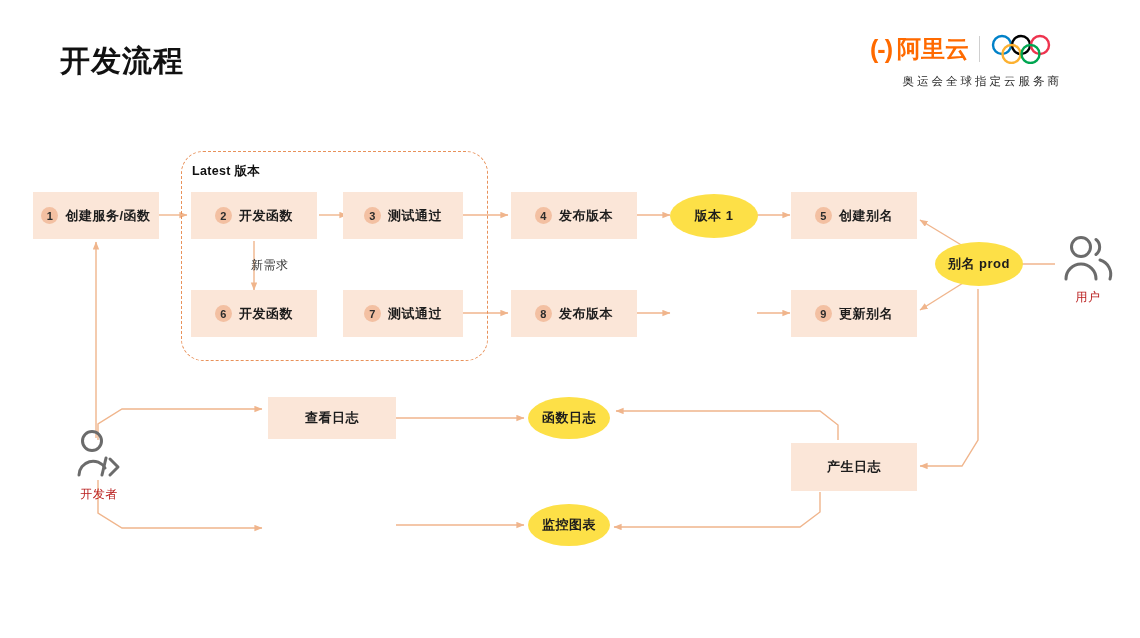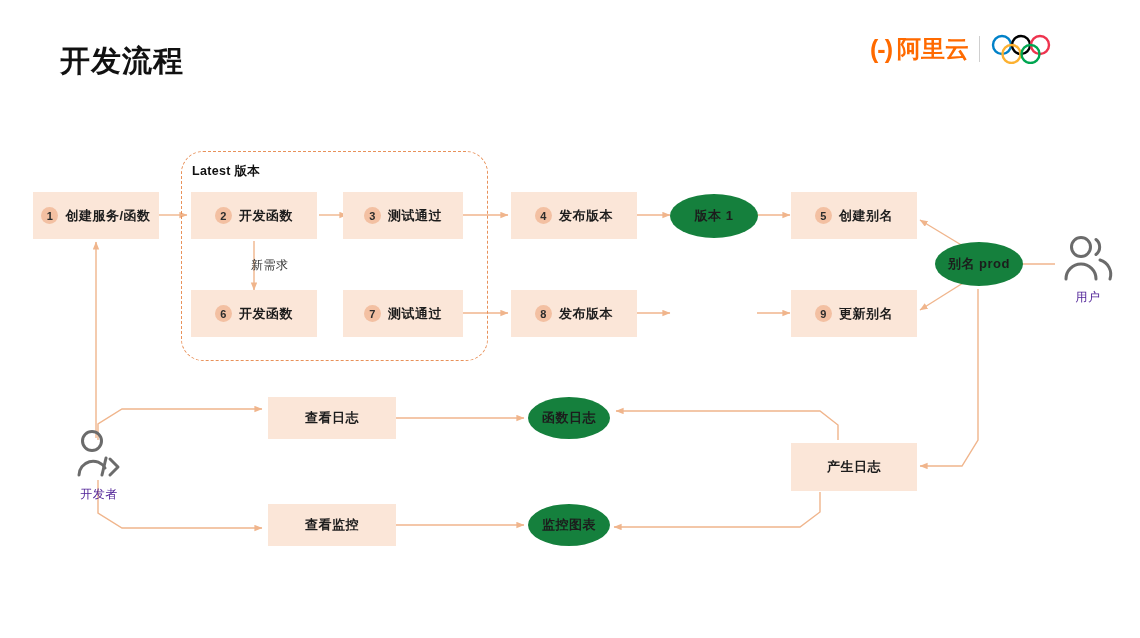--- a/index.html
+++ b/index.html
@@ -86,21 +86,21 @@
     justify-content: center;
     font-size: 13px;
     font-weight: 700;
     color: #1c1c1c;
     letter-spacing: 0.5px;
   }
   .box {
     background: #fbe6d8;
   }
   .ellipse {
-    background: #15803d;
+    background: #fde047;
     border-radius: 50%;
   }
   .node .idx {
     display: inline-flex;
     align-items: center;
     justify-content: center;
     width: 17px;
     height: 17px;
     border-radius: 50%;
     background: #f3c0a2;
@@ -140,21 +140,21 @@
   svg#wires {
     position: absolute;
     left: 0; top: 0;
     width: 1140px;
     height: 638px;
     pointer-events: none;
   }
   .actor-label {
     position: absolute;
     font-size: 12px;
-    color: #4c1d95;
+    color: #b91c1c;
     text-align: center;
     letter-spacing: 0.5px;
   }
 </style>
 </head>
 <body>
 
 <div id="stage">
 
   <div id="page-title">开发流程</div>
@@ -169,20 +169,21 @@
       <svg width="74" height="30" viewBox="0 0 74 30">
         <g fill="none" stroke-width="2.4">
           <circle cx="12" cy="11" r="9" stroke="#0081c8"></circle>
           <circle cx="31" cy="11" r="9" stroke="#000000"></circle>
           <circle cx="50" cy="11" r="9" stroke="#ee334e"></circle>
           <circle cx="21.5" cy="20" r="9" stroke="#fcb131"></circle>
           <circle cx="40.5" cy="20" r="9" stroke="#00a651"></circle>
         </g>
       </svg>
     </div>
+    <div id="brand-tagline">奥运会全球指定云服务商</div>
   </div>
 
   <svg id="wires">
     <defs>
       <marker id="ah" markerWidth="9" markerHeight="9" refX="7.6" refY="3.2" orient="auto" markerUnits="userSpaceOnUse">
         <path d="M0,0 L8,3.2 L0,6.4 z" fill="#f0b58c"></path>
       </marker>
     </defs>
     <g stroke="#f0b58c" stroke-width="1.4" fill="none" marker-end="url(#ah)">
 
@@ -308,21 +309,18 @@
   </div>
 
   <div class="node ellipse" style="left:528px; top:397px; width:82px; height:42px;">
     <span>函数日志</span>
   </div>
 
   <div class="node box" style="left:791px; top:443px; width:126px; height:48px;justify-content:center;">
     <span>产生日志</span>
   </div>
 
-  <div class="node box" style="left:268px; top:504px; width:128px; height:42px;">
-    <span>查看监控</span>
-  </div>
 
   <div class="node ellipse" style="left:528px; top:504px; width:82px; height:42px;">
     <span>监控图表</span>
   </div>
 
 </div>
 
 </body></html>

